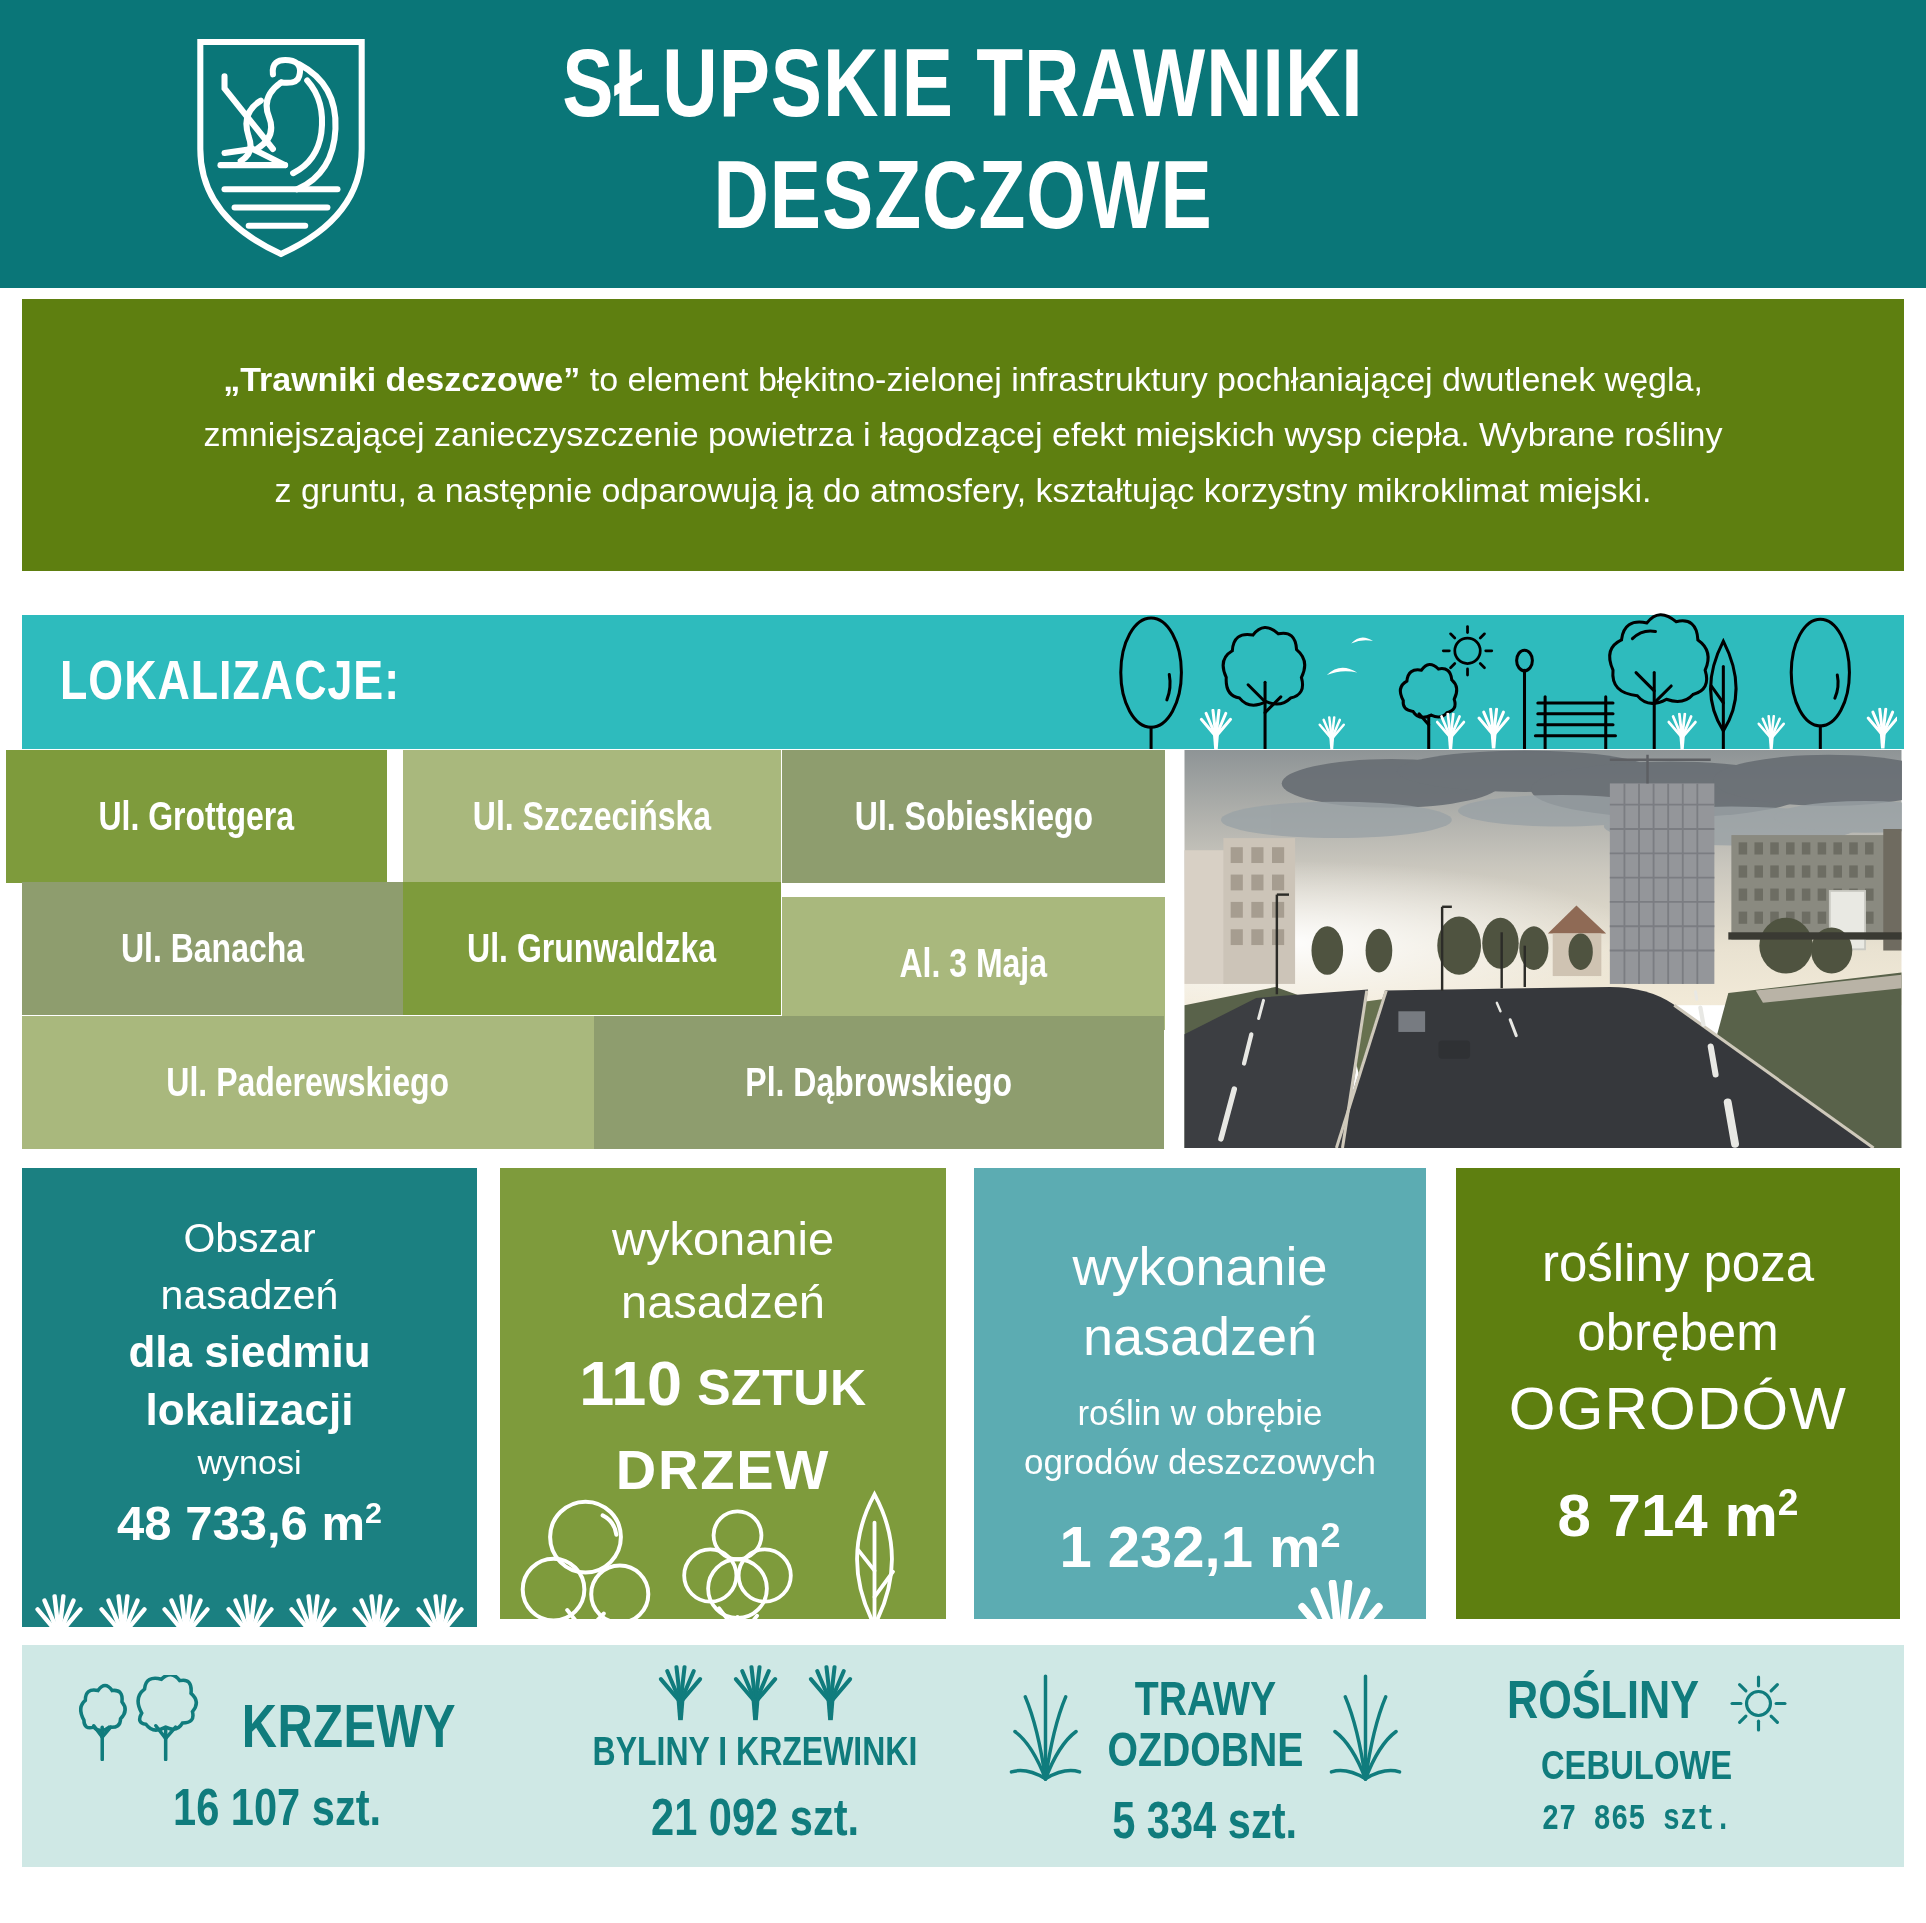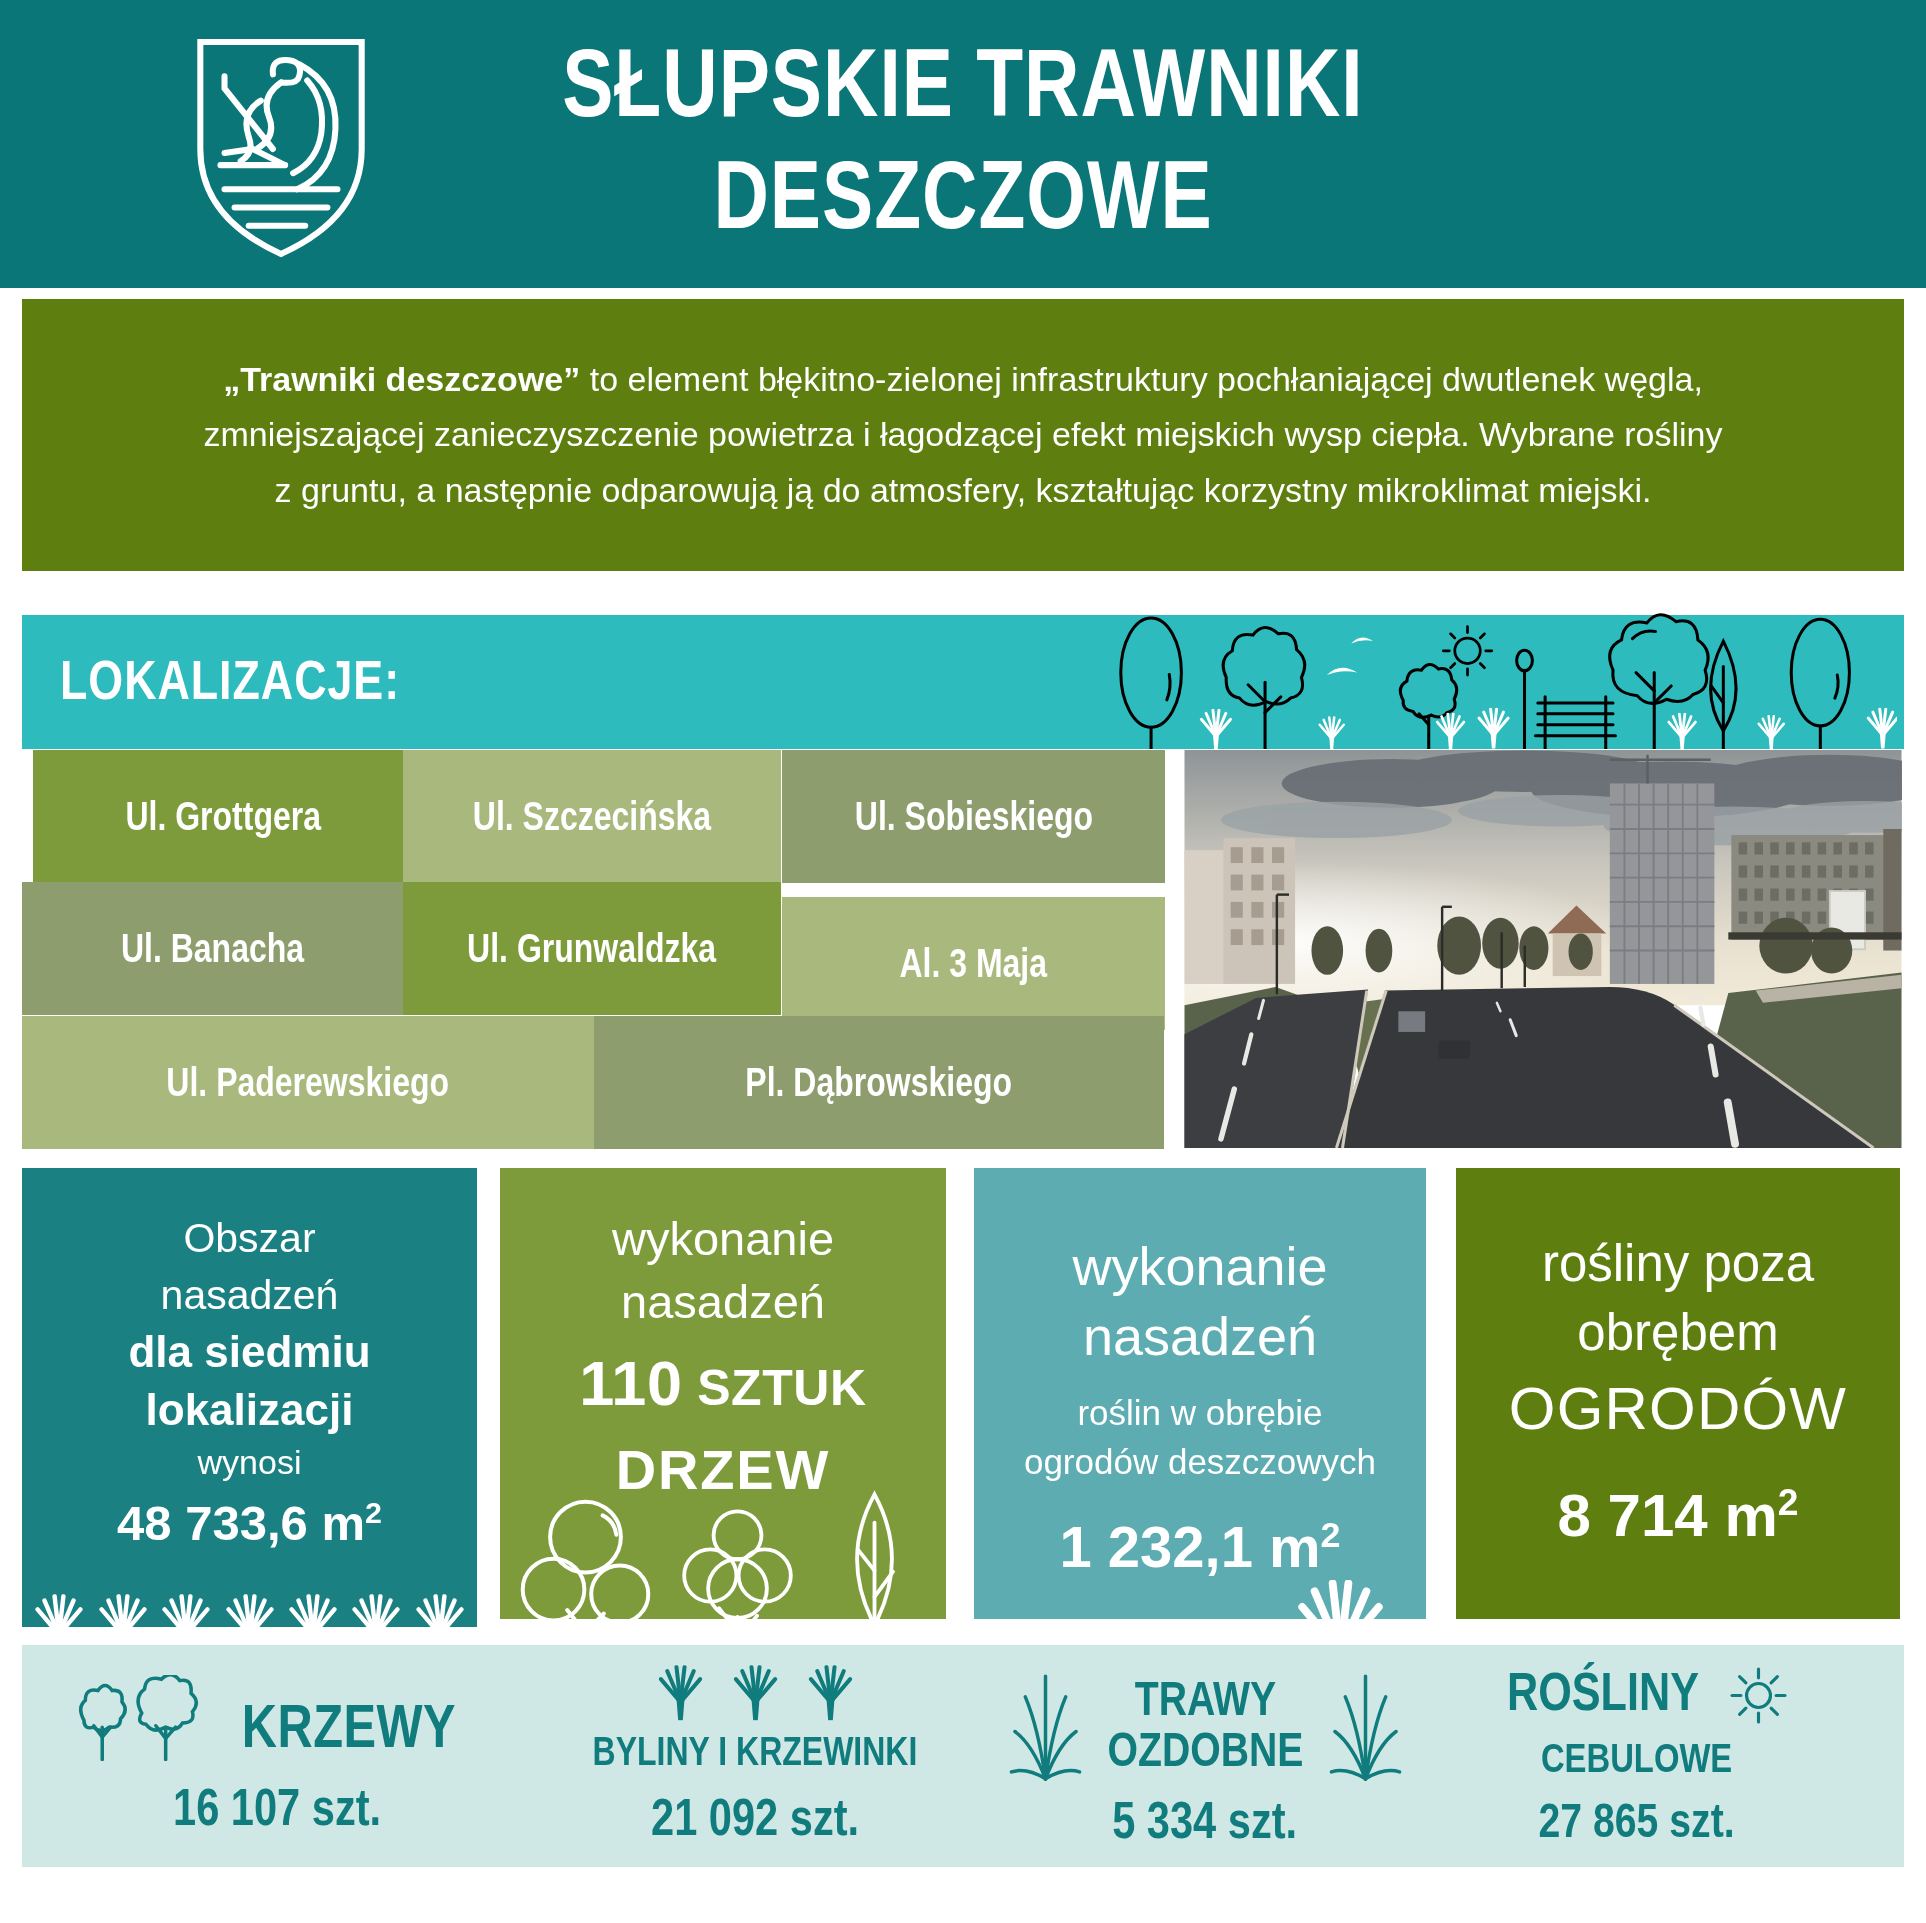--- a/index.html
+++ b/index.html
@@ -23,21 +23,21 @@
 
   
   .lokal{left:22px;top:615px;width:1882px;height:134px;background:#2ebbbd;}
   .lokal-title{position:absolute;left:38px;top:32px;color:#fff;font-size:56px;font-weight:700;letter-spacing:1.2px;}
   .band{position:absolute;right:7.3px;bottom:0;width:785px;height:137px;}
 
   
   .tile{position:absolute;display:flex;align-items:center;justify-content:center;color:#fff;}
   .tile .tl{font-size:40px;font-weight:700;}
   .bg-olive{background:#7e9b3c}.bg-sage{background:#a9b87d}.bg-gray{background:#8e9d6e}
-  #tile1{left:33px;top:750px;width:381px;height:133px;}
+  #tile1{left:6px;top:750px;width:381px;height:133px;}
   #tile2{left:403px;top:750px;width:378px;height:133px;}
   #tile3{left:782px;top:750px;width:383px;height:133px;}
   #tile4{left:22px;top:882px;width:381px;height:133px;}
   #tile5{left:403px;top:882px;width:378px;height:133px;text-align:center;}
   #tile6{left:782px;top:897px;width:383px;height:133px;}
   #tile7{left:22px;top:1016px;width:572px;height:133px;}
   #tile8{left:594px;top:1016px;width:570px;height:133px;}
 
   
   .photo{left:1184px;top:750px;width:718px;height:398px;overflow:hidden;}
@@ -83,21 +83,21 @@
   #fc3{left:973px;width:420px;}
   #fc4{left:1417px;width:395px;}
   .frow{display:flex;align-items:flex-end;justify-content:center;}
   .f-krzewy{font-size:61px;font-weight:700;letter-spacing:0.6px;}
   .f-count{font-size:52px;font-weight:700;margin-top:16px;}
   .f-byliny{font-size:40px;font-weight:700;margin-top:8.5px;}
   .f-trawy{font-size:49px;font-weight:700;line-height:1.04;}
   .f-rosliny{font-size:54px;font-weight:700;line-height:1.0;}
   .f-cebulowe{font-size:41px;font-weight:700;margin-top:6px;}
   #fc2 .f-count,#fc3 .f-count{margin-top:13.4px;}
-  #fc4 .f-count{margin-top:14.6px;font-size:49px;}
+  #fc4 .f-count{margin-top:14.6px;font-size:36px;font-family:Liberation Mono, monospace;}
   .bushes-svg{width:140px;height:86px;margin-right:3.6px;}
   .tufts3{display:flex;gap:28px;justify-content:center;color:#107c7d;}
   .tufts3 svg{width:47px;height:56px;}
   .grass-svg{width:75px;height:124px;color:#107c7d;}
   .sun-svg{width:63px;height:63px;margin-left:3.6px;margin-bottom:16px;color:#107c7d;}
   svg .st{stroke:currentColor;fill:none;stroke-linecap:round;}
 </style>
 </head>
 <body>
 

